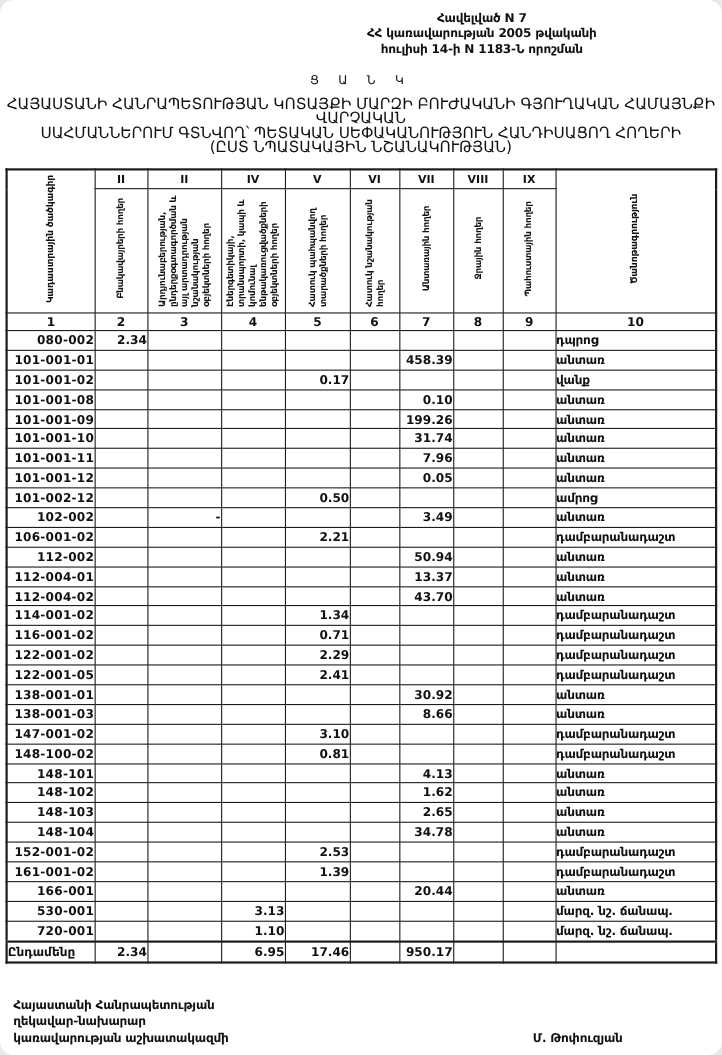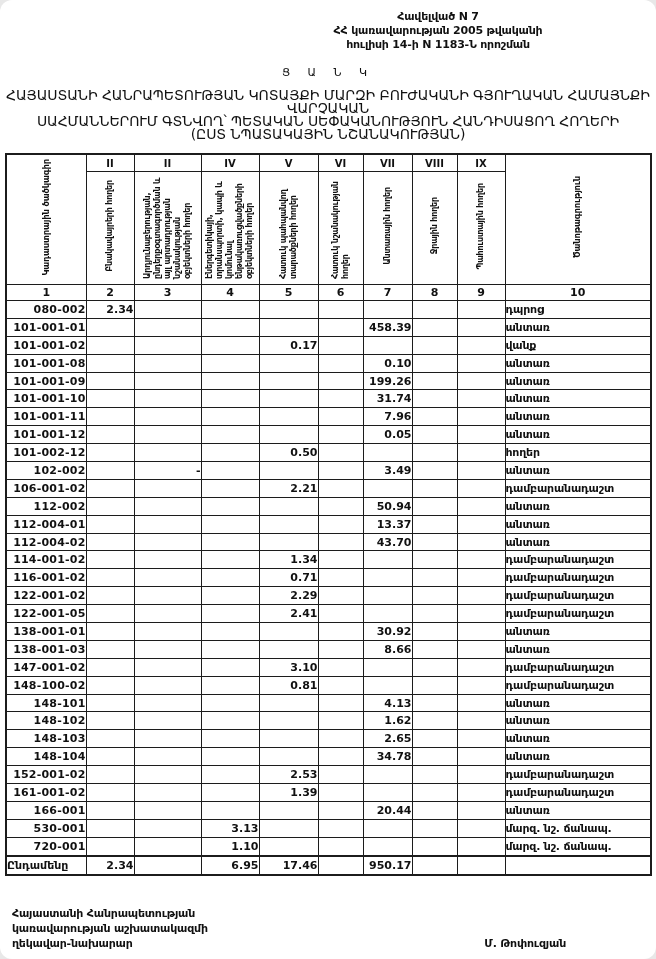--- a/index.html
+++ b/index.html
@@ -236,21 +236,21 @@
         <tr class="data-row">
           <td class="c-code">101-002-12</td>
           <td class="c-num"></td>
           <td class="c-num"></td>
           <td class="c-num"></td>
           <td class="c-num">0.50</td>
           <td class="c-num"></td>
           <td class="c-num"></td>
           <td class="c-num"></td>
           <td class="c-num"></td>
-          <td class="c-note">հողեր</td>
+          <td class="c-note">ամրոց</td>
         </tr>
         <tr class="data-row">
           <td class="c-code">102-002</td>
           <td class="c-num"></td>
           <td class="c-num">-</td>
           <td class="c-num"></td>
           <td class="c-num"></td>
           <td class="c-num"></td>
           <td class="c-num">3.49</td>
           <td class="c-num"></td>
@@ -520,19 +520,19 @@
           <td class="c-num"></td>
           <td class="c-num"></td>
           <td class="c-note"></td>
         </tr>
       </tbody>
   </table>
 
   <div class="doc-footer">
     <div>
       <div>Հայաստանի Հանրապետության</div>
+      <div>ղեկավար-նախարար</div>
       <div>կառավարության աշխատակազմի</div>
-      <div>ղեկավար-նախարար</div>
     </div>
     <div>Մ. Թոփուզյան</div>
   </div>
 
 </div>
 
 </body></html>

